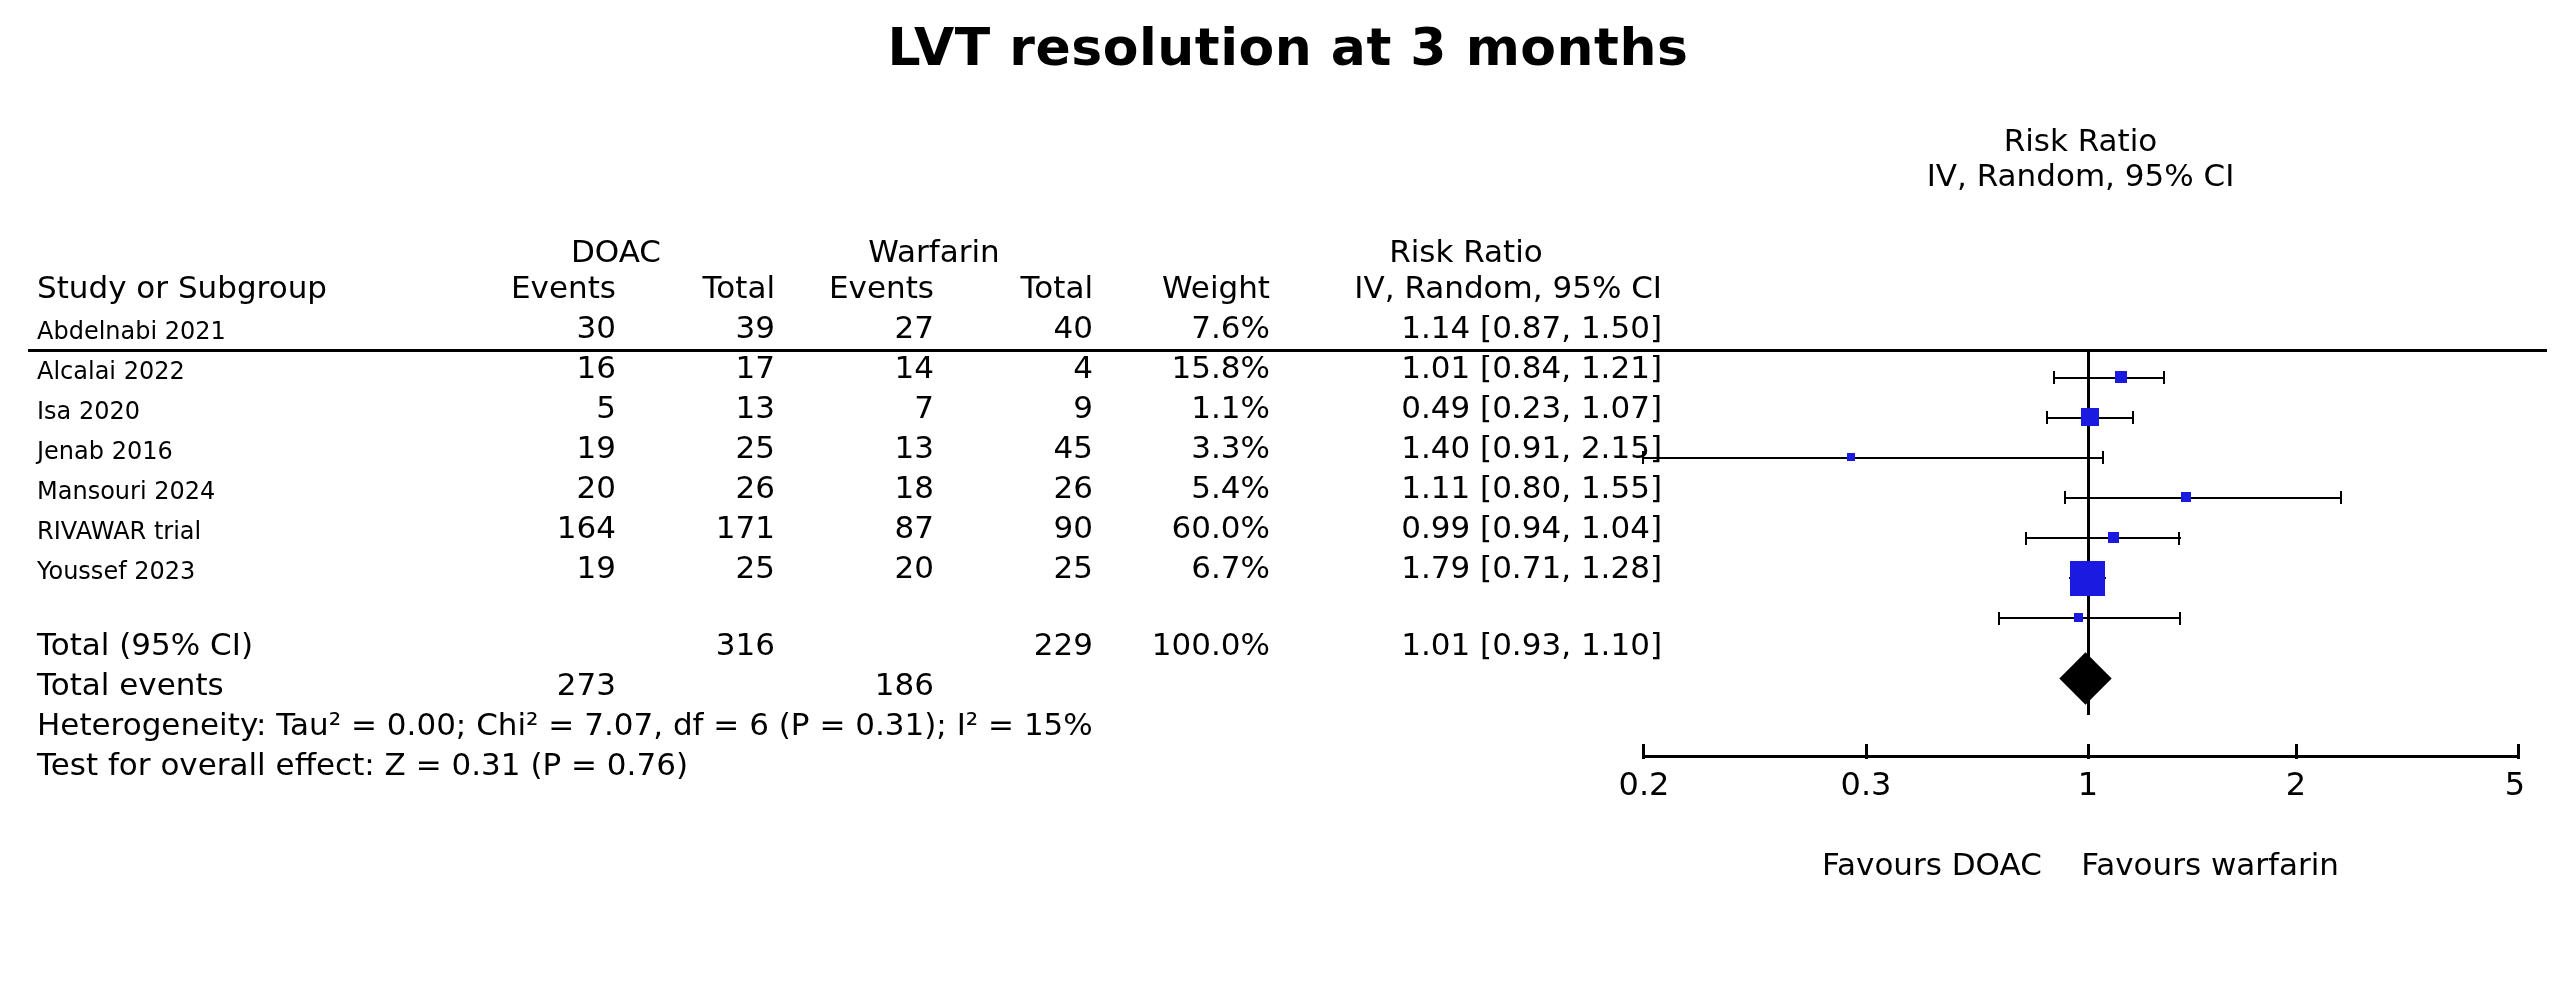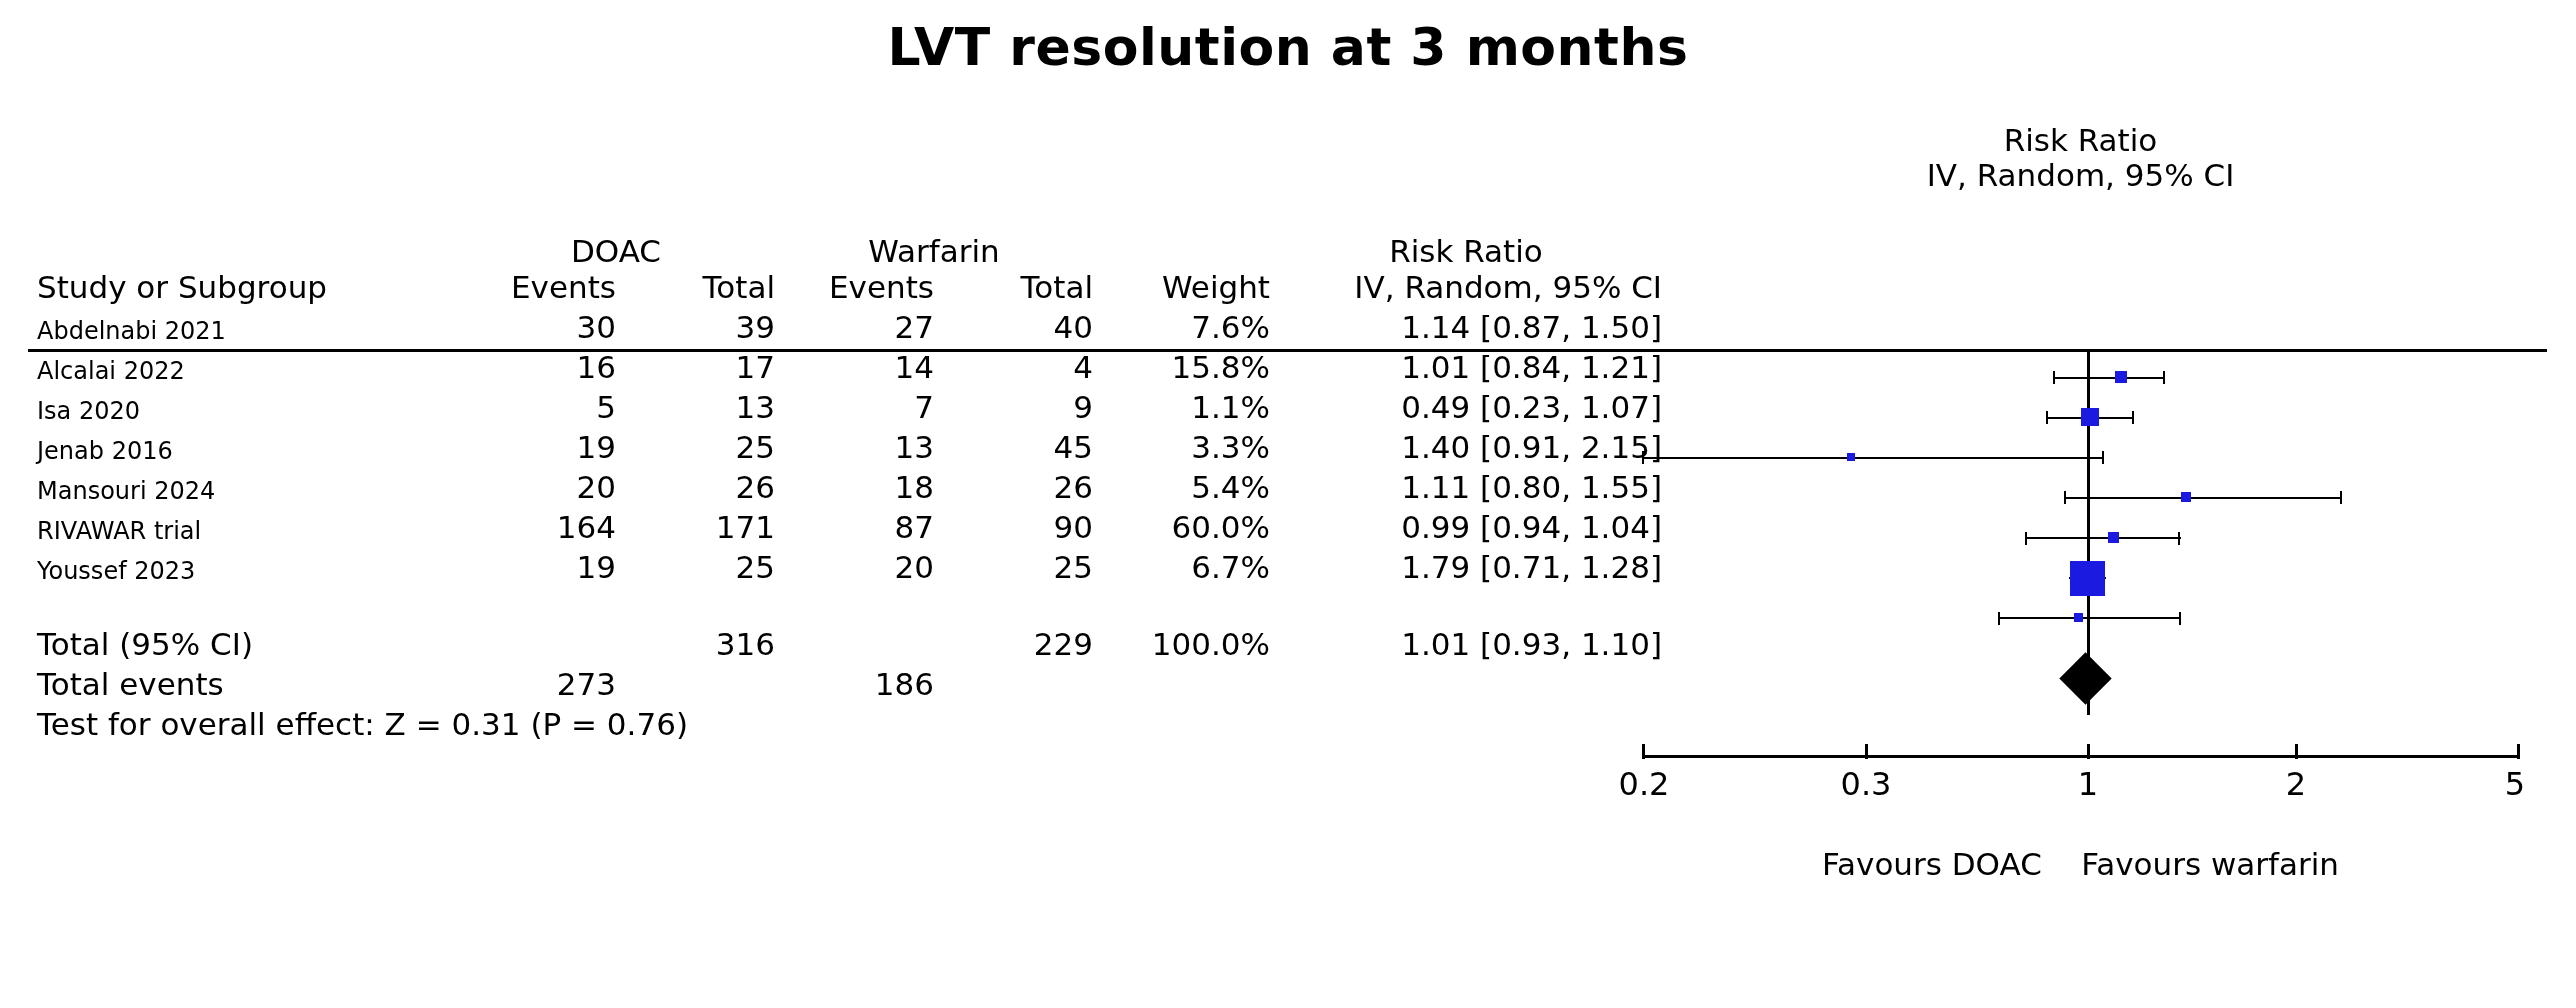--- a/index.html
+++ b/index.html
@@ -250,20 +250,23 @@
       <td class="c-eff bold">1.01 [0.93, 1.10]</td>
     </tr>
     <tr class="row-h">
       <td class="c-study">Total events</td>
       <td class="c-num">273</td>
       <td class="c-num"></td>
       <td class="c-num">186</td>
       <td class="c-num"></td>
       <td class="c-weight"></td>
       <td class="c-eff"></td>
+    </tr>
+    <tr class="row-h">
+      <td class="foot" colspan="7">Heterogeneity: Tau² = 0.00; Chi² = 7.07, df = 6 (P = 0.31); I² = 15%</td>
     </tr>
     <tr class="row-h">
       <td class="foot" colspan="7">Test for overall effect: Z = 0.31 (P = 0.76)</td>
     </tr>
   </tbody>
     </table>
 
   <div class="graph">
     <div class="graph-head">
       <div>Risk Ratio</div>

